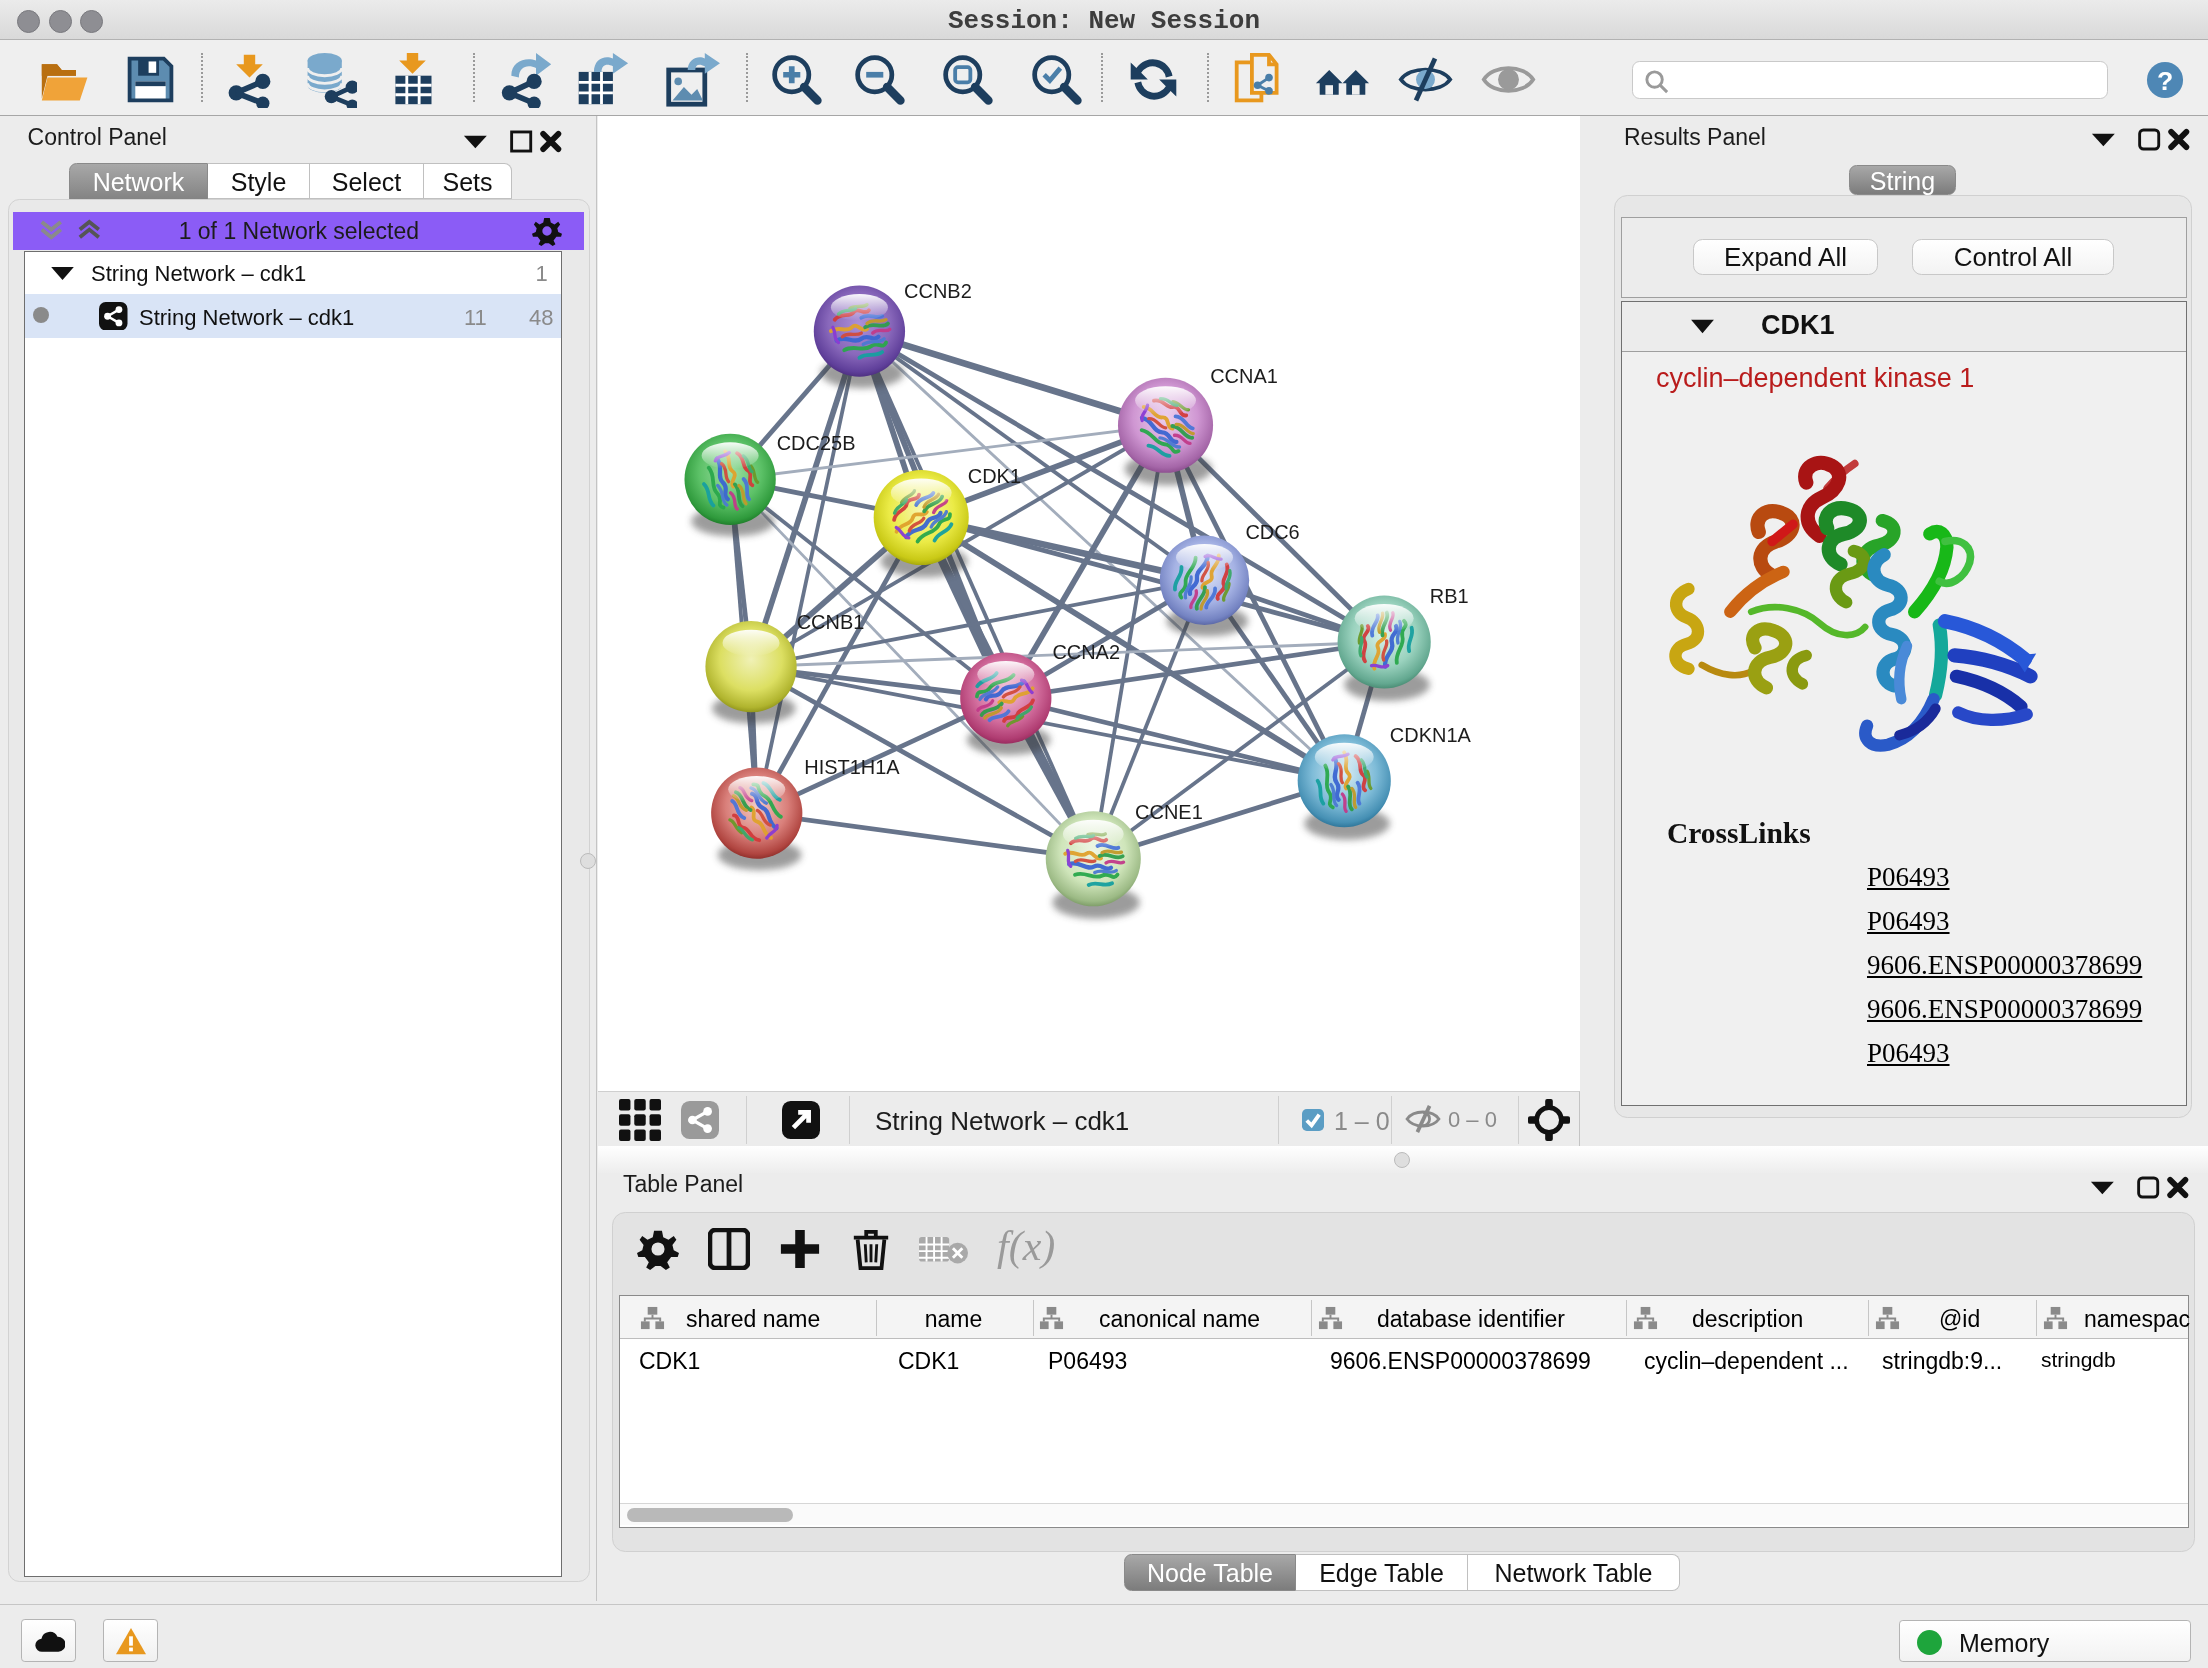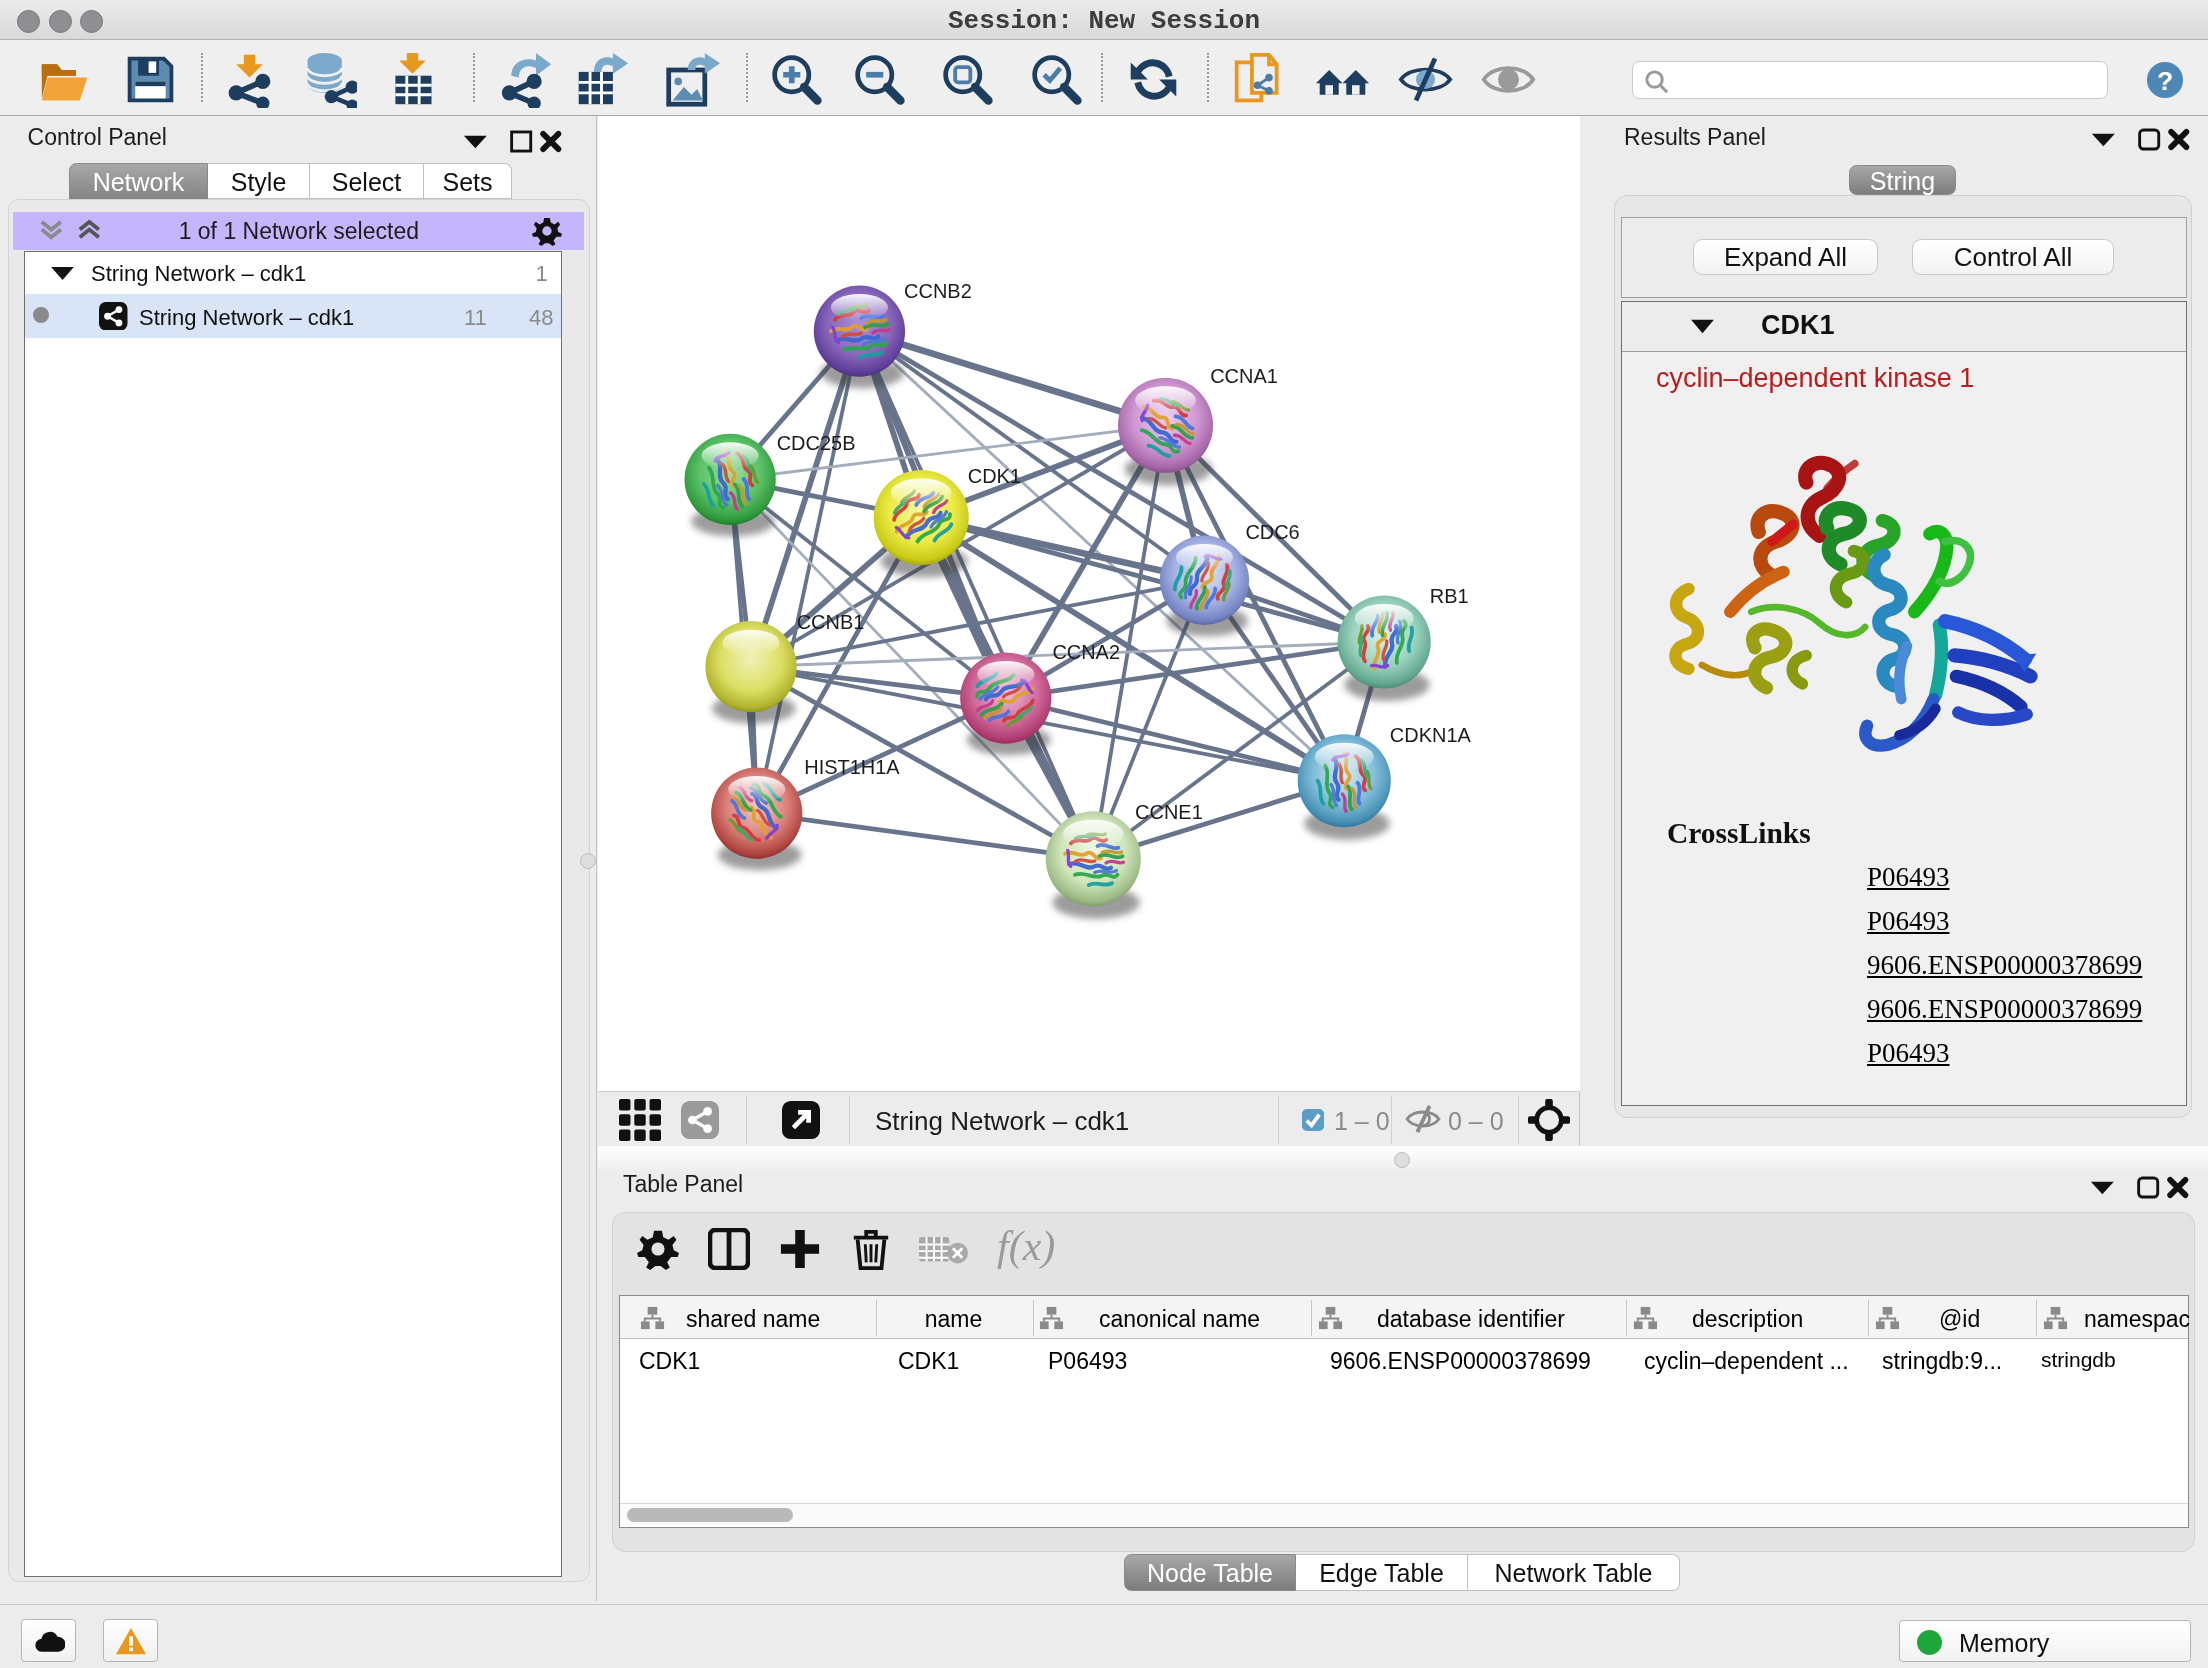--- a/index.html
+++ b/index.html
@@ -209,21 +209,21 @@
     <path d="M85 5 L101 21 M101 5 L85 21" stroke="#111" stroke-width="6" stroke-linecap="round"></path>
   </svg>
 
   <div class="tab tabsel" style="position:absolute;left:69px;top:47px;width:139px;height:44px;line-height:36px;border-radius:7.6px 0 0 0;border:1px solid #8a8a8a;">Network</div>
   <div class="tab tabun" style="position:absolute;left:208px;top:47px;width:102px;height:36px;line-height:36px;border:1px solid #c0c0c0;border-left:none;">Style</div>
   <div class="tab tabun" style="position:absolute;left:310px;top:47px;width:114px;height:36px;line-height:36px;border:1px solid #c0c0c0;border-left:none;">Select</div>
   <div class="tab tabun" style="position:absolute;left:424px;top:47px;width:88px;height:36px;line-height:36px;border:1px solid #c0c0c0;border-left:none;border-radius:0 7.6px 0 0;">Sets</div>
 
   <div style="position:absolute;left:7.6px;top:83px;width:582px;height:1383px;background:#e9e9e9;border:1px solid #d2d2d2;border-radius:11.4px;"></div>
 
-  <div style="position:absolute;left:13.3px;top:96px;width:571px;height:38px;background:#c4b5fd;">
+  <div style="position:absolute;left:13.3px;top:96px;width:571px;height:38px;background:#8b5cf6;">
     <svg style="position:absolute;left:25px;top:5.7px;" width="76" height="27" viewBox="0 0 80 28">
       <g stroke="#8a8a8a" stroke-width="4" fill="none">
           <path d="M4 4 L14 12 L24 4 M4 12 L14 20 L24 12"></path>
         </g>
       <g stroke="#555" stroke-width="4" fill="none">
           <path d="M44 12 L54 4 L64 12 M44 20 L54 12 L64 20"></path>
         </g>
     </svg>
     <div style="position:absolute;left:0;top:5.7px;width:100%;text-align:center;font-size:23px;color:#1c1c1c;">1 of 1 Network selected</div>
     <svg style="position:absolute;left:519px;top:3.8px;" width="30" height="30" viewBox="0 0 32 32">
@@ -517,21 +517,21 @@
       <rect width="23" height="23" rx="5" fill="#5b9dc4"></rect>
       <path d="M5 12 L10 17 L18 6" stroke="#fff" stroke-width="4" fill="none"></path>
     </svg>
   <div style="position:absolute;left:736px;top:15px;font-size:25px;color:#8a8a8a;">1 – 0</div>
   <div style="position:absolute;left:793px;top:3.8px;height:48px;border-left:1.9px solid #cfcfcf;"></div>
   <svg style="position:absolute;left:807px;top:12.4px;" width="36" height="30" viewBox="0 0 38 32">
       <path d="M2 16 C 9 6 29 6 36 16 C 29 26 9 26 2 16 Z" fill="none" stroke="#8a8a8a" stroke-width="3"></path>
       <path d="M19 9 A 7 7 0 0 1 19 23" fill="none" stroke="#8a8a8a" stroke-width="3"></path>
       <path d="M26 2 L13 30" stroke="#8a8a8a" stroke-width="4"></path>
     </svg>
-  <div style="position:absolute;left:850px;top:15px;font-size:25px;color:#8a8a8a;">0 – 0</div>
+  <div style="position:absolute;left:850px;top:15px;font-size:22px;color:#8a8a8a;">0 – 0</div>
   <div style="position:absolute;left:920px;top:3.8px;height:48px;border-left:1.9px solid #cfcfcf;"></div>
   <svg style="position:absolute;left:930px;top:6.7px;" width="42" height="42" viewBox="0 0 44 44">
       <circle cx="22" cy="22" r="13" fill="none" stroke="#111" stroke-width="5"></circle>
       <g fill="#111">
         <rect x="18" y="0" width="8" height="10" rx="2"></rect>
         <rect x="18" y="34" width="8" height="10" rx="2"></rect>
         <rect x="0" y="18" width="10" height="8" rx="2"></rect>
         <rect x="34" y="18" width="10" height="8" rx="2"></rect>
       </g>
     </svg>

